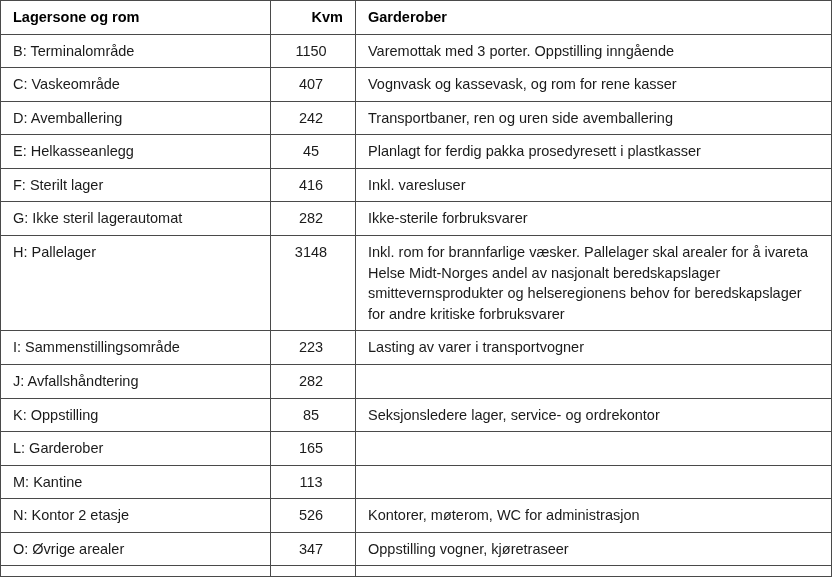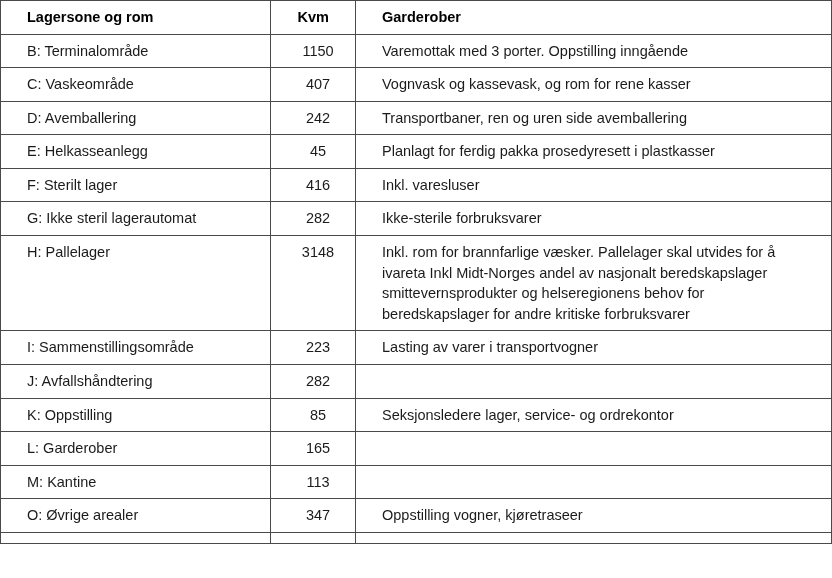--- a/index.html
+++ b/index.html
@@ -17,21 +17,21 @@
     table-layout: fixed;
     color: #1b1b1b;
     font-size: 14.5px;
   }
   .area-table col.c-zone { width: 270px; }
   .area-table col.c-kvm  { width: 85px; }
   .area-table col.c-comment { width: 476px; }
   .area-table th,
   .area-table td {
     border: 1px solid #4a4a4a;
-    padding: 6px 26px;
+    padding: 6px 12px;
     vertical-align: top;
     text-align: left;
     line-height: 1.42;
     overflow: hidden;
     word-wrap: break-word;
   }
   .area-table th {
     font-weight: bold;
     color: #000000;
   }
@@ -89,21 +89,21 @@
       <td>Inkl. varesluser</td>
     </tr>
     <tr>
       <td>G: Ikke steril lagerautomat</td>
       <td class="kvm-cell">282</td>
       <td>Ikke-sterile forbruksvarer</td>
     </tr>
     <tr>
       <td>H: Pallelager</td>
       <td class="kvm-cell">3148</td>
-      <td>Inkl. rom for brannfarlige væsker. Pallelager skal utvides for å ivareta Inkl Midt-Norges andel av nasjonalt beredskapslager smittevernsprodukter og helseregionens behov for beredskapslager for andre kritiske forbruksvarer</td>
+      <td>Inkl. rom for brannfarlige væsker. Pallelager skal arealer for å ivareta Helse Midt-Norges andel av nasjonalt beredskapslager smittevernsprodukter og helseregionens behov for beredskapslager for andre kritiske forbruksvarer</td>
     </tr>
     <tr>
       <td>I: Sammenstillingsområde</td>
       <td class="kvm-cell">223</td>
       <td>Lasting av varer i transportvogner</td>
     </tr>
     <tr>
       <td>J: Avfallshåndtering</td>
       <td class="kvm-cell">282</td>
       <td></td>
@@ -117,20 +117,25 @@
       <td>L: Garderober</td>
       <td class="kvm-cell">165</td>
       <td></td>
     </tr>
     <tr>
       <td>M: Kantine</td>
       <td class="kvm-cell">113</td>
       <td></td>
     </tr>
     <tr>
+      <td>N: Kontor 2 etasje</td>
+      <td class="kvm-cell">526</td>
+      <td>Kontorer, møterom, WC for administrasjon</td>
+    </tr>
+    <tr>
       <td>O: Øvrige arealer</td>
       <td class="kvm-cell">347</td>
       <td>Oppstilling vogner, kjøretraseer</td>
     </tr>
     <tr class="partial-row">
       <td></td>
       <td></td>
       <td></td>
     </tr>
   </tbody>

